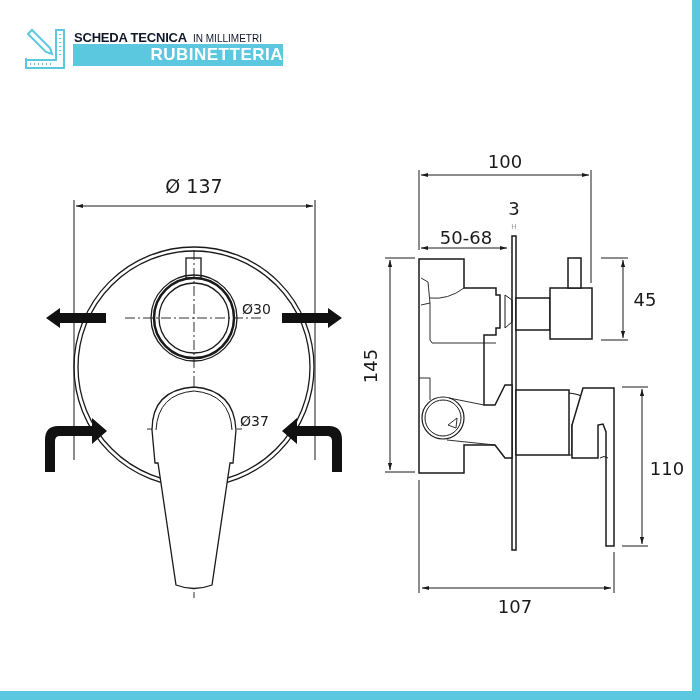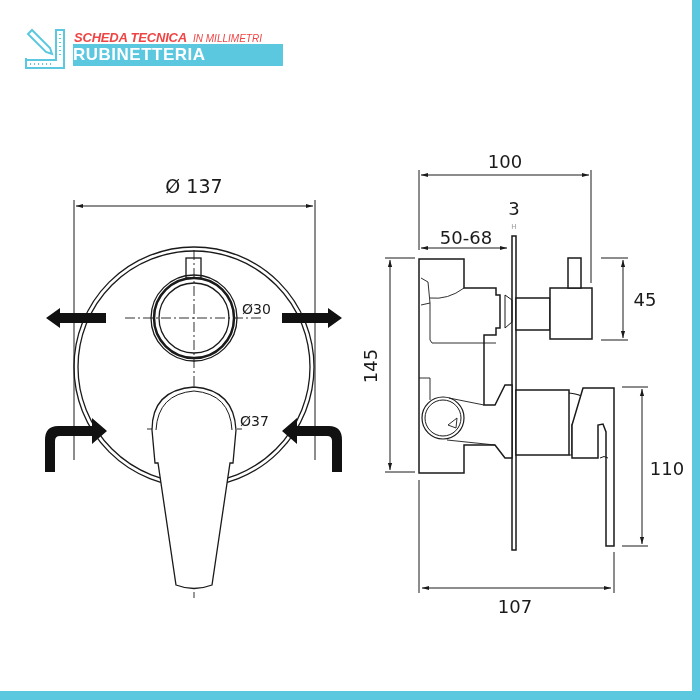--- a/index.html
+++ b/index.html
@@ -1,24 +1,24 @@
 <!DOCTYPE html>
 <html><head>
   <meta charset="utf-8">
   <style>
     html, body { margin: 0; padding: 0; }
     body { width: 700px; height: 700px; background: #ffffff; position: relative; overflow: hidden; font-family: "Liberation Sans", sans-serif; }
     .frame-right { position: absolute; left: 692px; top: 0; width: 8px; height: 700px; background: #5bc8e0; }
     .frame-bottom { position: absolute; left: 0; top: 691px; width: 700px; height: 9px; background: #5bc8e0; }
     .header { position: absolute; left: 24px; top: 24px; }
     .logo-icon { position: absolute; left: 0; top: 4px; width: 42px; height: 42px; }
-    .title-top { position: absolute; left: 50px; top: 4px; white-space: nowrap; color: #ef4444; font-style: italic; }
+    .title-top { position: absolute; left: 50px; top: 4px; white-space: nowrap; color: #0f172a; }
     .title-top .main { font-size: 13px; font-weight: bold; letter-spacing: -0.2px; }
     .title-top .sub { font-size: 10px; margin-left: 6px; }
-    .title-bar { position: absolute; left: 49px; top: 20px; width: 210px; height: 22px; background: #5bc8e0; color: #ffffff; font-weight: bold; font-size: 17px; line-height: 22px; text-align: left; letter-spacing: 0.5px; }
+    .title-bar { position: absolute; left: 49px; top: 20px; width: 210px; height: 22px; background: #5bc8e0; color: #ffffff; font-weight: bold; font-size: 17px; line-height: 22px; text-align: right; letter-spacing: 0.5px; }
     svg.drawing { position: absolute; left: 0; top: 0; }
     .dim { font-family: "DejaVu Sans", sans-serif; fill: #1a1a1a; }
   </style>
 </head>
 <body>
 
 <div class="frame-right"></div>
 <div class="frame-bottom"></div>
 
 <div class="header">

